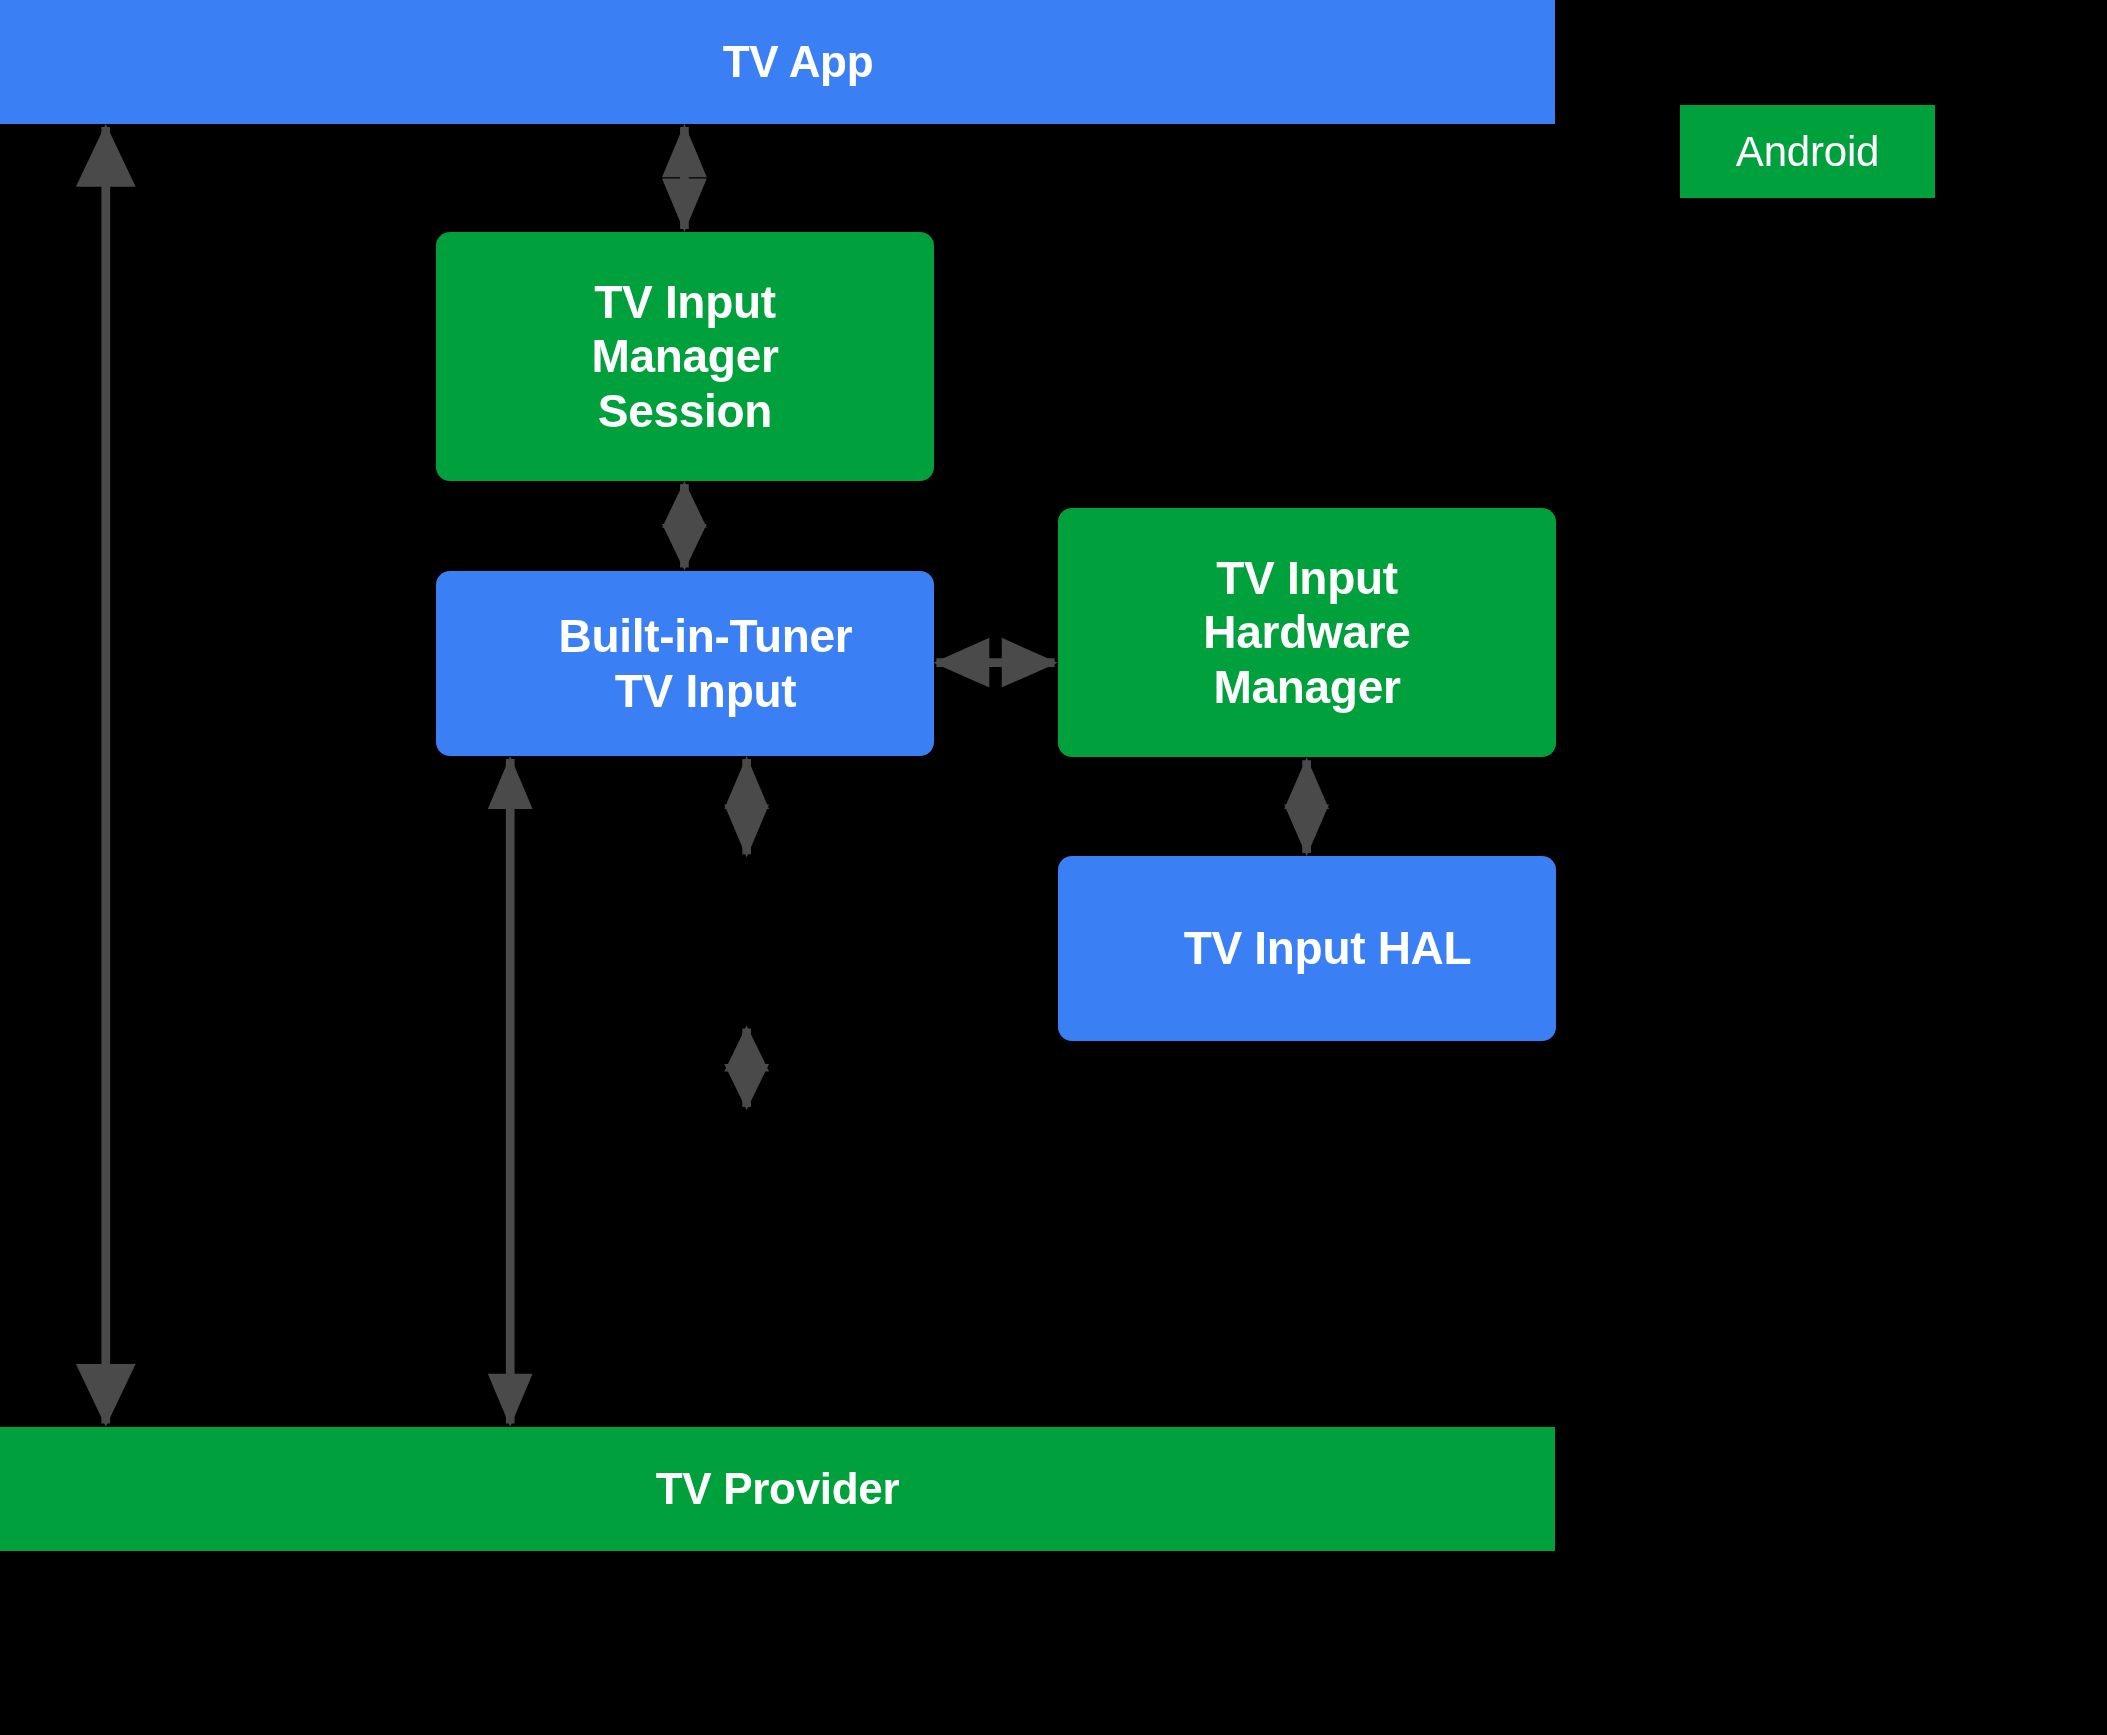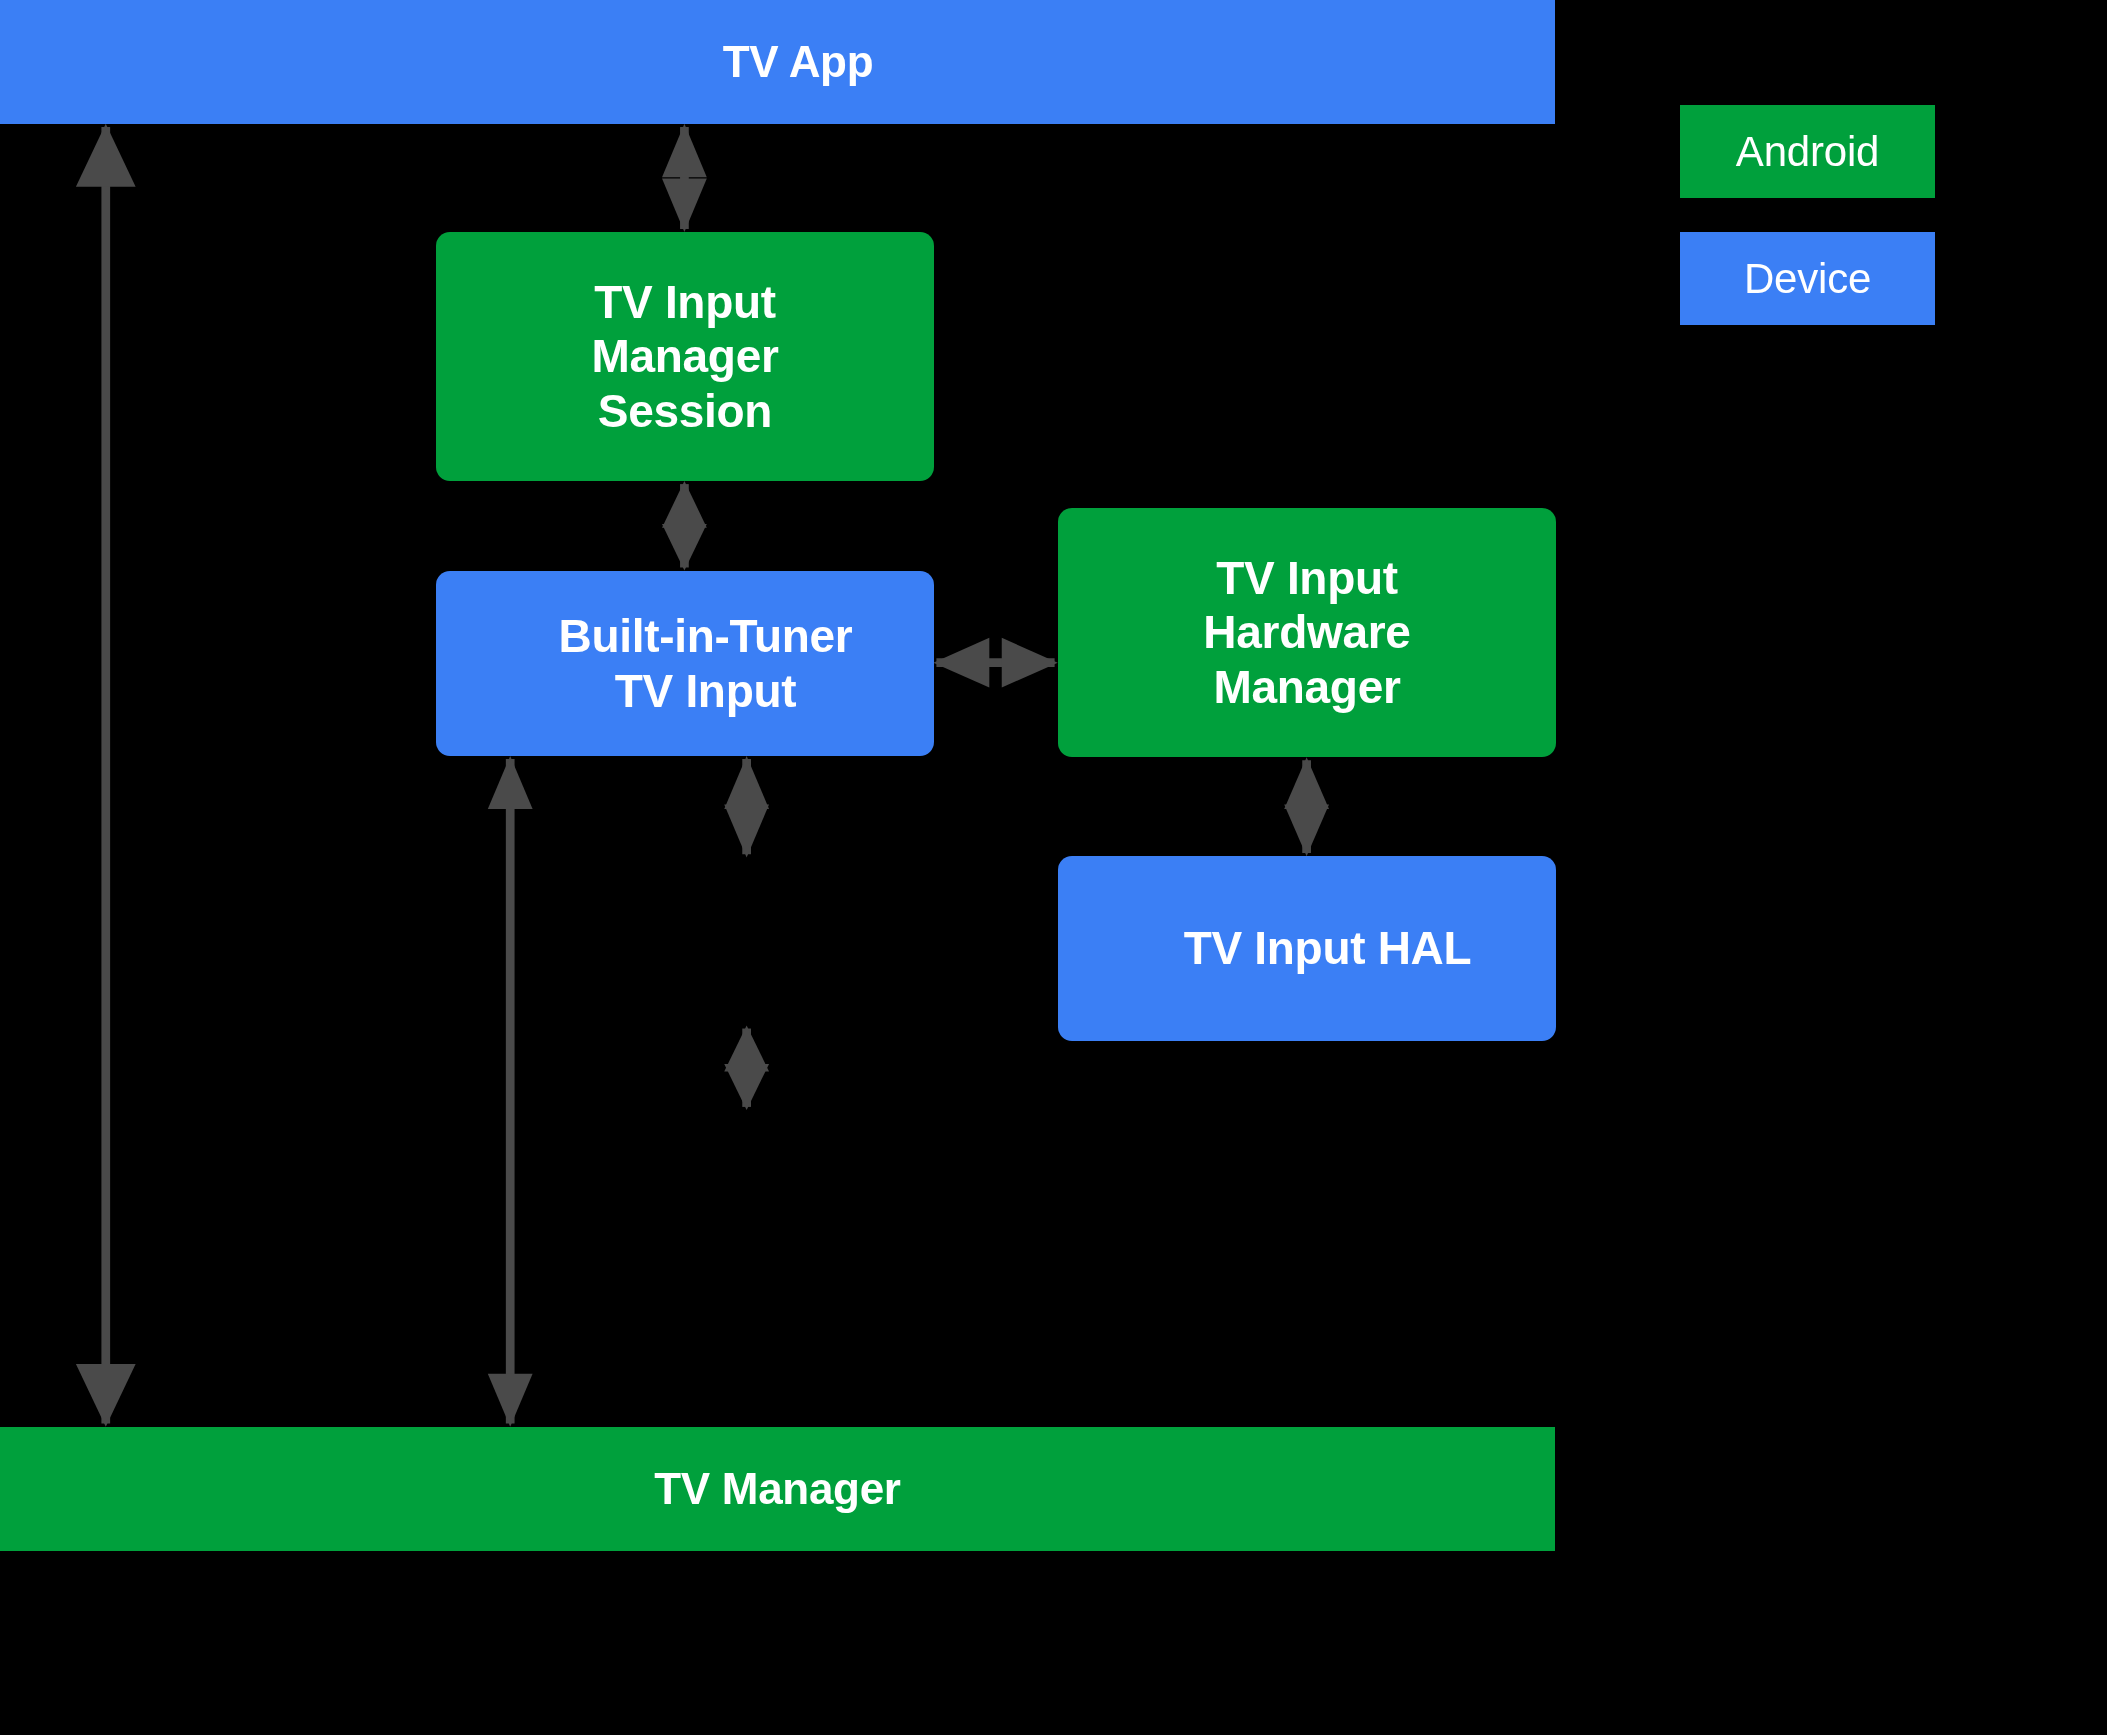--- a/index.html
+++ b/index.html
@@ -141,25 +141,22 @@
 Manager</span>
   </div>
 
   <div class="box device node-xl" id="node-tv-input-hal" style="left:1058px; top:856px; width:498px; height:185px;">
     <span class="box-label">TV Input HAL</span>
   </div>
 
 
 
   <div class="box android node-lg" id="node-tv-provider" style="left:0px; top:1427px; width:1555px; height:124px;">
-    <span class="box-label">TV Manager</span>
+    <span class="box-label">TV Provider</span>
   </div>
 
   <div class="legend-box" id="legend-android" style="left:1680px; top:105px; width:255px; height:93px; background:#00a03c;">
     <span>Android</span>
   </div>
 
-  <div class="legend-box" id="legend-device" style="left:1680px; top:232px; width:255px; height:93px; background:#3b7ff5;">
-    <span>Device</span>
-  </div>
 
 </div>
 
 
 </body></html>

